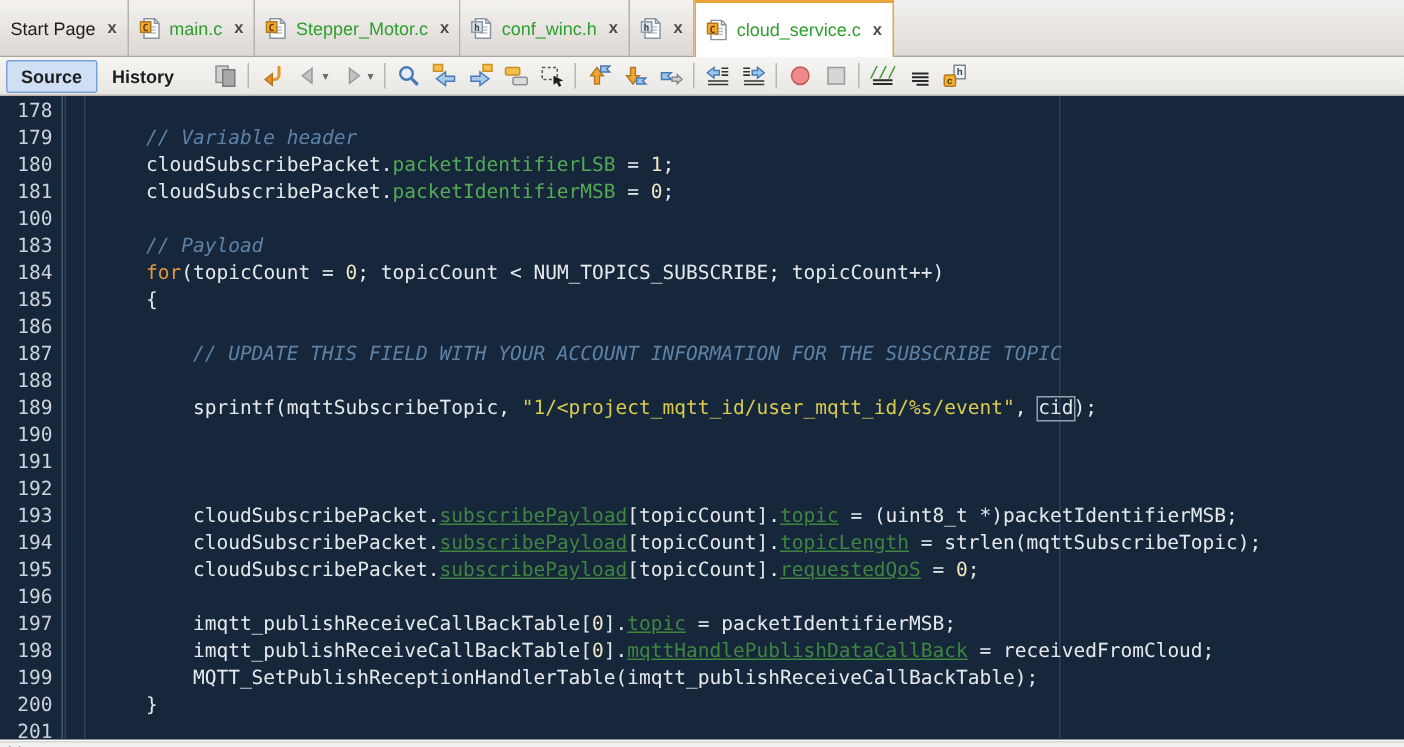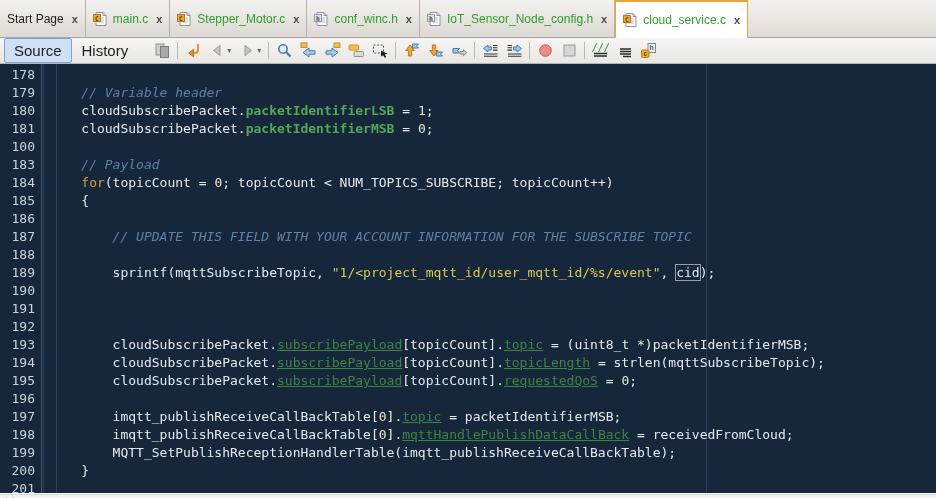--- a/index.html
+++ b/index.html
@@ -16,42 +16,42 @@
   .tab.start .lbl{color:#1d1d1d;}
   .tab.active{background:#fff;border-top:2px solid var(--active-tab-border);
     border-left:1px solid var(--active-tab-border);border-right:1px solid var(--active-tab-border);
     margin-bottom:-1px;}
   .tab .closex{color:#4a4a4a;font-size:11px;font-weight:bold;padding-left:2px;}
   .tab svg{display:block;}
 
   
   .toolbar{height:26px;display:flex;align-items:center;padding:0 4px;
     background:linear-gradient(#f6f5f3,#e9e7e3);border-bottom:1px solid #b8b4ae;}
-  .tbtn-txt{font-size:15px;color:#1d1d1d;padding:3px 9px;border:1px solid transparent;border-radius:2px;}
+  .tbtn-txt{font-size:12px;color:#1d1d1d;padding:3px 9px;border:1px solid transparent;border-radius:2px;font-weight:bold;}
   .tbtn-txt.sel{background:#cfe0f5;border-color:#7ba2d6;}
   .tbtn{width:24px;height:22px;display:flex;align-items:center;justify-content:center;border-radius:2px;}
   .tbtn.dd{width:30px;}
   .tbtn .ddc{font-size:8px;color:#6a6a6a;margin-left:1px;}
   .tsep{width:1px;height:17px;background:#bab6b0;margin:0 3px;flex:0 0 1px;}
   .gap{width:12px;}
 
   
   .editor{position:relative;height:429px;background:var(--editor-bg);overflow:hidden;
     font-family:"DejaVu Sans Mono","Liberation Mono",monospace;font-size:13px;}
   .gutter{position:absolute;left:4px;top:0;bottom:0;width:38px;
     border-right:1px solid var(--gutter-border);padding-top:2px;}
   .gutter .ln{height:18px;line-height:18px;text-align:right;padding-right:6px;
     color:var(--gutter-text);}
   .foldguide{position:absolute;top:0;bottom:0;width:1px;background:var(--fold-guide);}
   .marginline{position:absolute;top:0;bottom:0;width:1px;background:var(--margin-line);}
-  .code{position:absolute;left:50px;top:2px;right:0;}
+  .code{position:absolute;left:66px;top:2px;right:0;}
   .line{height:18px;line-height:18px;white-space:pre;}
   .seg-p{color:var(--plain);}
   .seg-c{color:var(--comment);font-style:italic;}
-  .seg-f{color:var(--field);font-weight:bold;}
+  .seg-f{color:var(--field);}
   .seg-f2{color:var(--field-dim);text-decoration:underline;}
   .seg-k{color:var(--keyword);}
   .seg-s{color:var(--string);}
   .seg-n{color:var(--number);}
   .seg-b{color:var(--plain);outline:1px solid var(--occurrence-border);}
 
   
   .bottombar{height:21px;background:#f1f0ee;border-top:1px solid #fbfbfa;
     border-bottom:1px solid #8f8f8f;display:flex;align-items:center;padding:0 4px;
     box-shadow:inset 0 1px 0 #d8d6d2;}
@@ -106,21 +106,20 @@
     <div class="tab">
       <span>
         <svg width="14" height="14" viewBox="0 0 14 14">
           <path d="M3 .5h7l3 3V13.5H3z" fill="#fff" stroke="#8a94a0"></path>
           <path d="M10 .5v3h3" fill="none" stroke="#8a94a0"></path>
           <path d="M5 6h6M5 8h6M5 10h6" stroke="#b9c1c9" stroke-width="1"></path>
           <rect x="0.5" y="2.5" width="7" height="7" fill="#dde3e9" stroke="#8e9aa6"></rect>
           <text x="4" y="8.7" font-size="6.5" text-anchor="middle" fill="#39444e" font-family="monospace" font-weight="bold">h</text>
         </svg>
       </span>
-      <span class="lbl">IoT_Sensor_Node_config.h</span>
       <span class="closex">x</span>
     </div>
     <div class="tab active">
       <span>
         <svg width="14" height="14" viewBox="0 0 14 14">
           <path d="M3 .5h7l3 3V13.5H3z" fill="#fff" stroke="#8a94a0"></path>
           <path d="M10 .5v3h3" fill="none" stroke="#8a94a0"></path>
           <path d="M5 6h6M5 8h6M5 10h6" stroke="#b9c1c9" stroke-width="1"></path>
           <rect x="0.5" y="2.5" width="7" height="7" fill="#f0a830" stroke="#b07820"></rect>
           <text x="4" y="8.7" font-size="6.5" text-anchor="middle" fill="#5a3a00" font-family="monospace" font-weight="bold">C</text>

